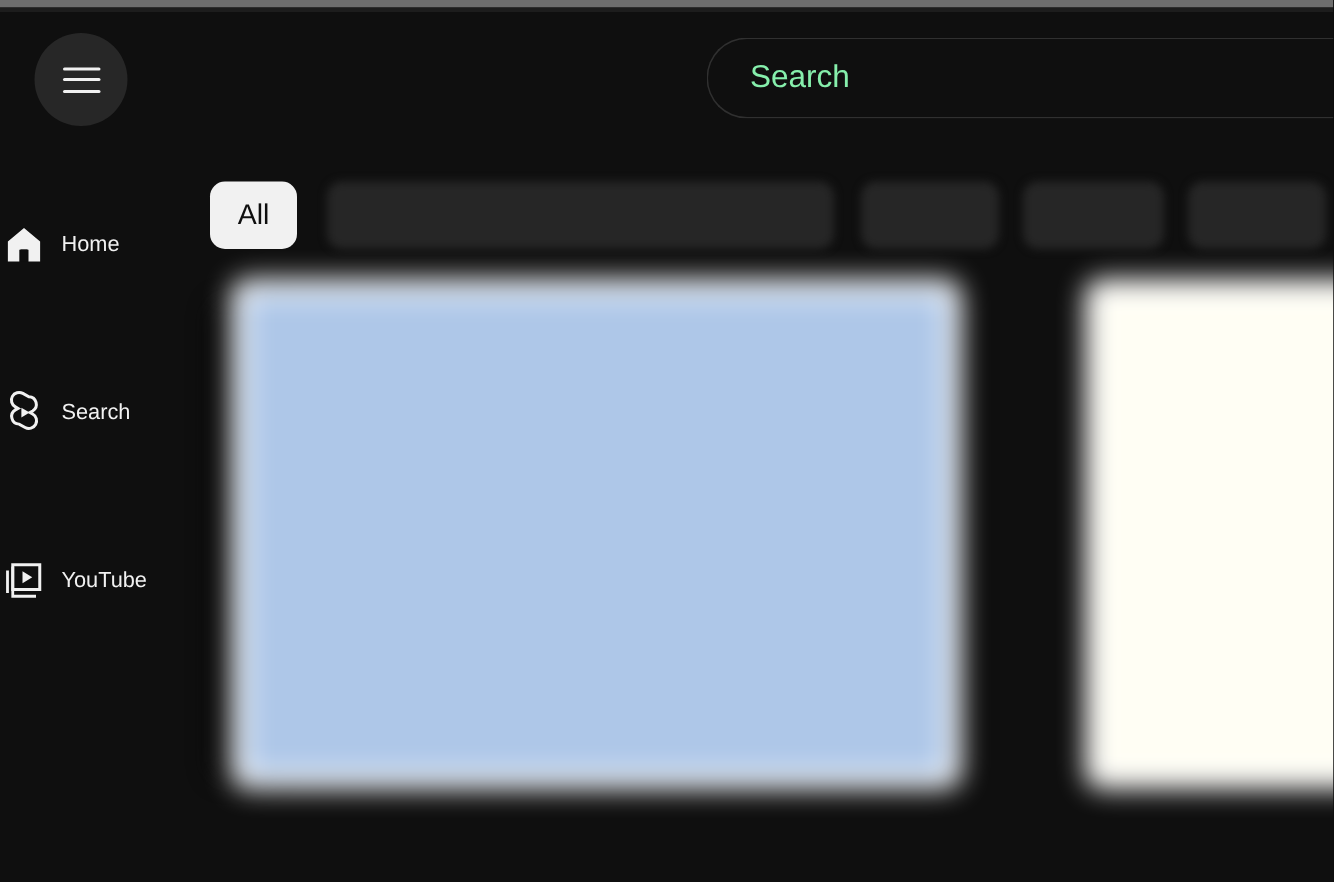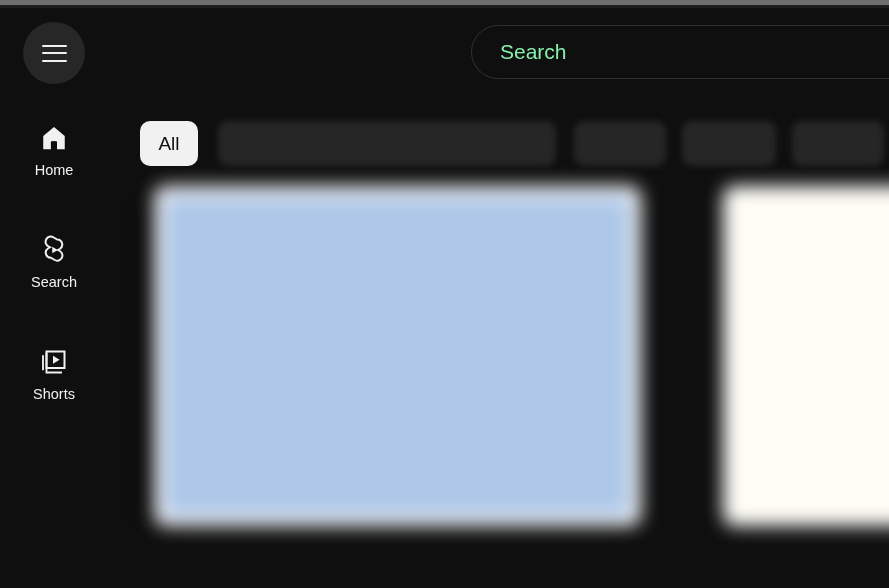--- a/index.html
+++ b/index.html
@@ -128,21 +128,21 @@
     top: 86px; left: 0;
     width: 108px; height: 502px;
     background: #0f0f0f;
     padding-top: 22px;
     z-index: 20;
   }
   .guide-item {
     width: 108px;
     height: 96px;
     display: flex;
-    flex-direction: column;
+    flex-direction: row;
     align-items: center;
     justify-content: flex-start;
     padding-top: 14px;
     gap: 9px;
     cursor: pointer;
     margin-bottom: 16px;
   }
   .guide-icon {
     width: 32px; height: 32px;
     display: flex;
@@ -299,21 +299,21 @@
 
     <div class="guide-item">
       <span class="guide-icon">
         <svg width="30" height="30" viewBox="0 0 24 24">
           <path d="M3.2 6.6v12.0" stroke="#f1f1f1" stroke-width="1.5" fill="none"></path>
           <path d="M6.0 4.6v15.8h12.4" stroke="#f1f1f1" stroke-width="1.5" fill="none"></path>
           <rect x="6.0" y="3.6" width="14.4" height="13.2" fill="none" stroke="#f1f1f1" stroke-width="1.6"></rect>
           <path d="M11.2 7.0v6.4l5.2-3.2z" fill="#f1f1f1"></path>
         </svg>
       </span>
-      <span class="guide-label">Shorts</span>
+      <span class="guide-label">YouTube</span>
     </div>
 
   </div>
 
   <div class="chip-bar">
     <div class="chip selected" style="width:58px;">
       <span>All</span>
     </div>
     <div style="width:20px;flex:none;"></div>
     <div class="chip placeholder" style="width:338px;">

